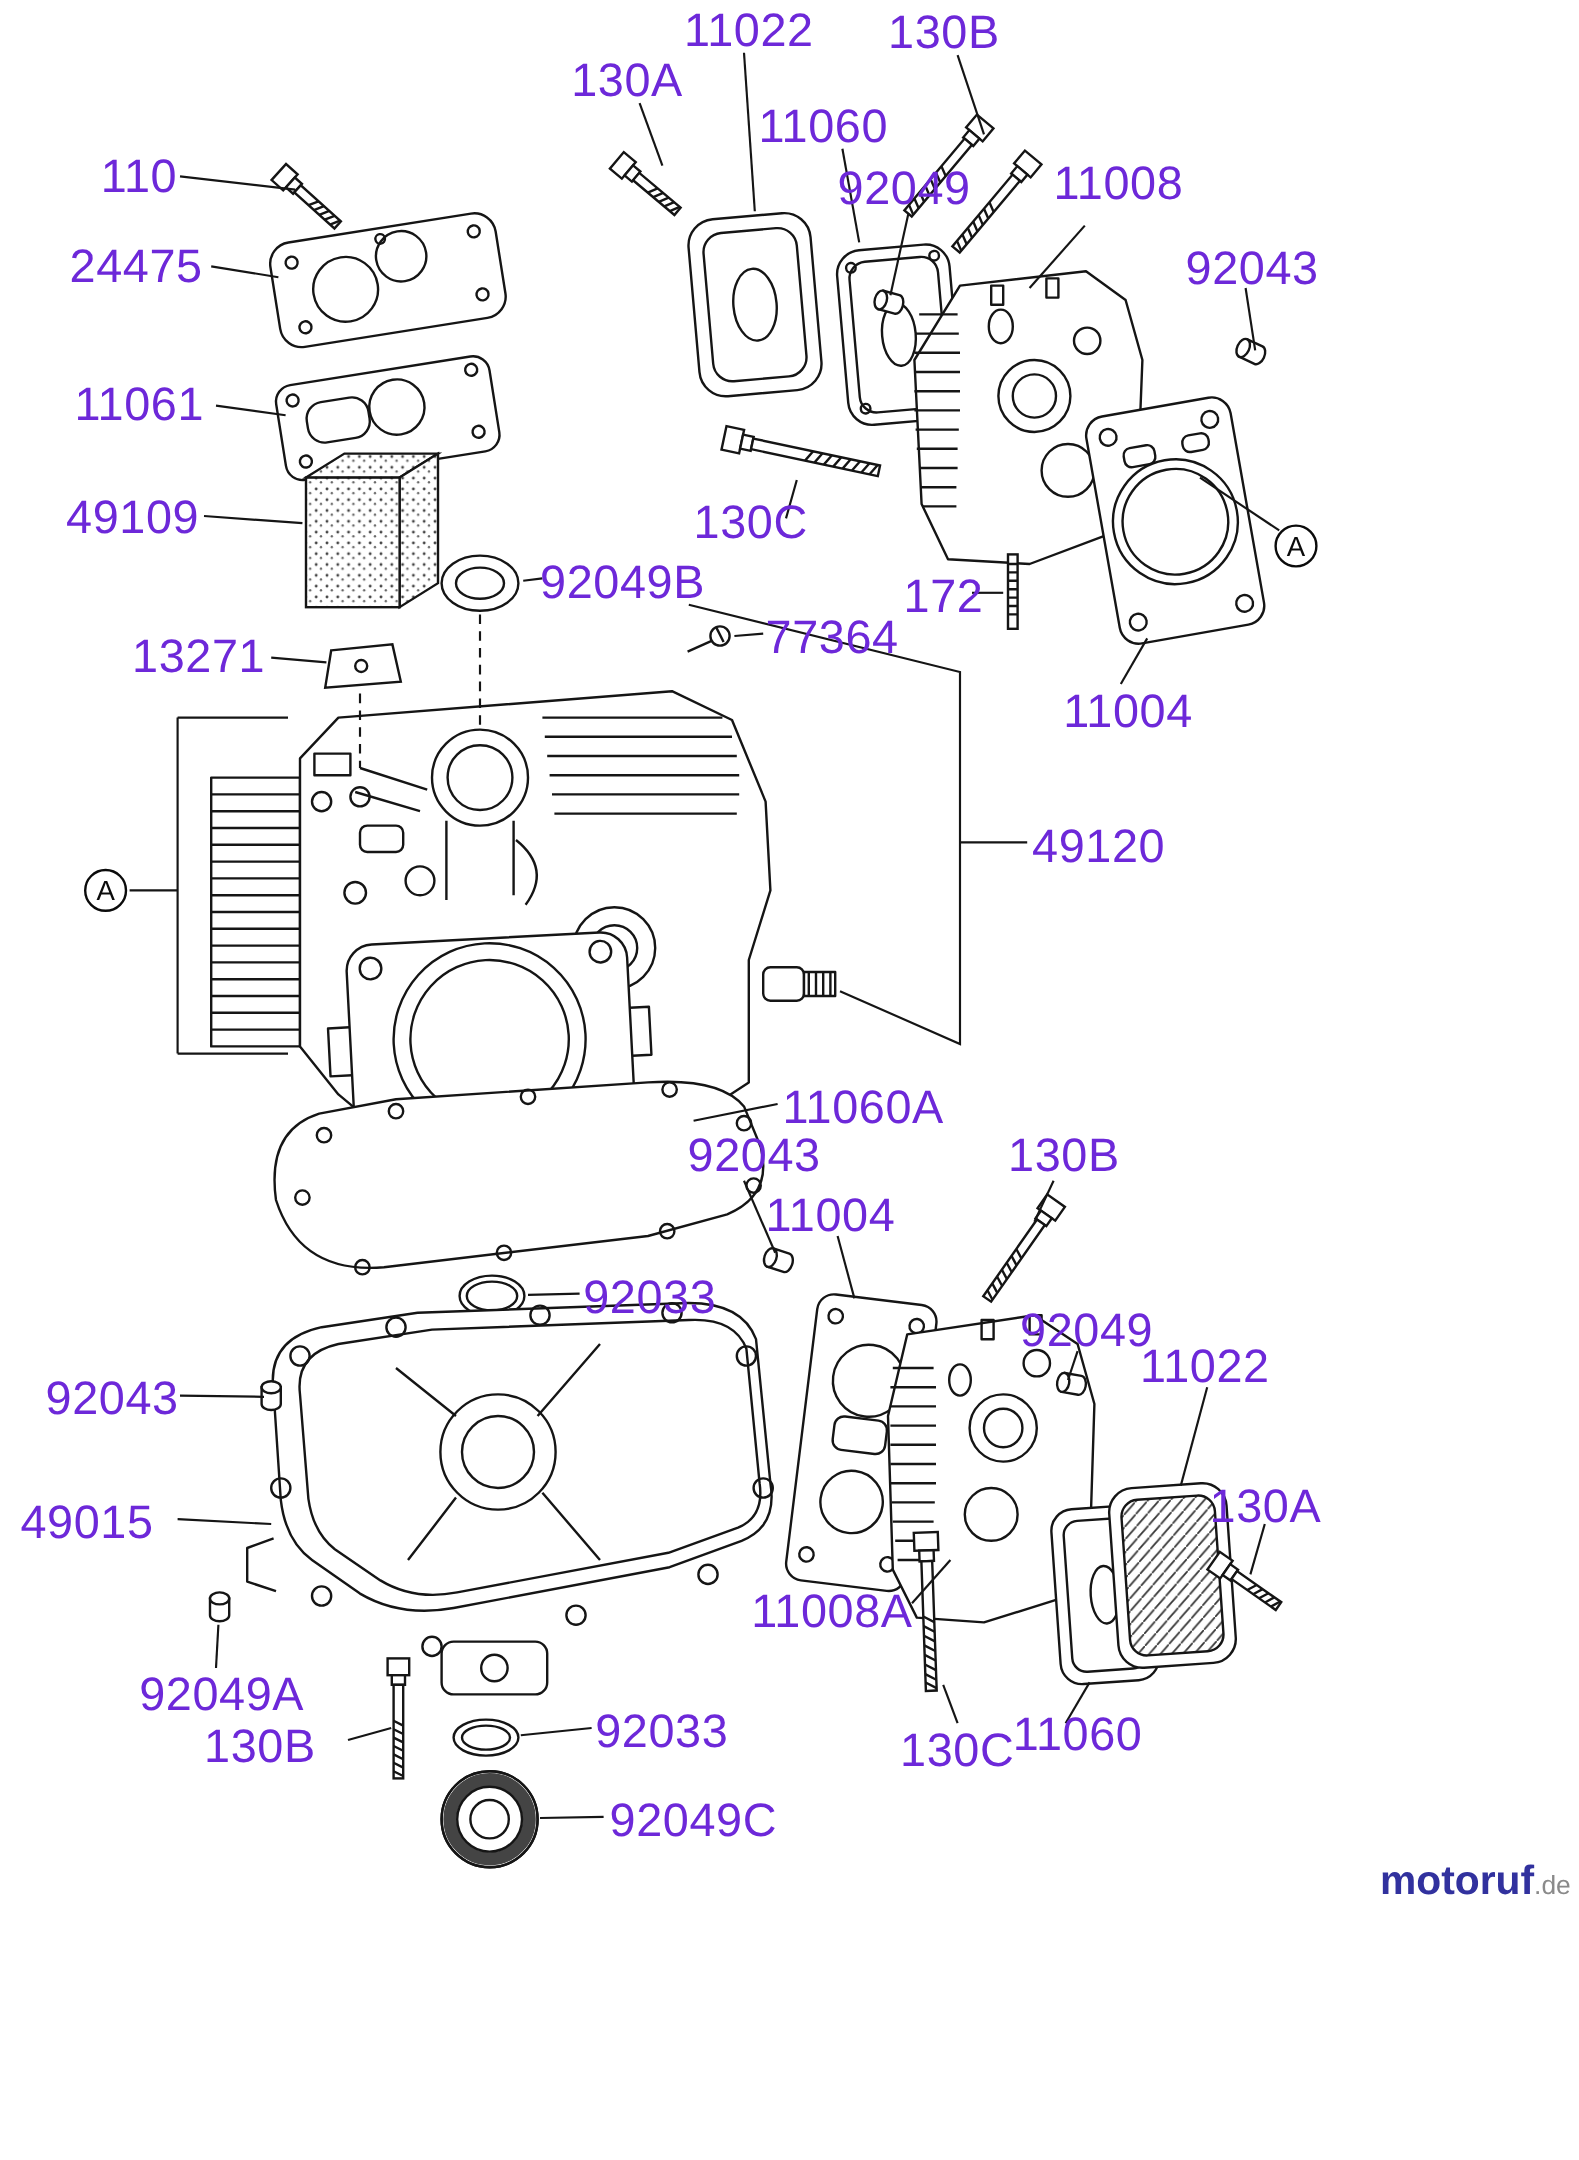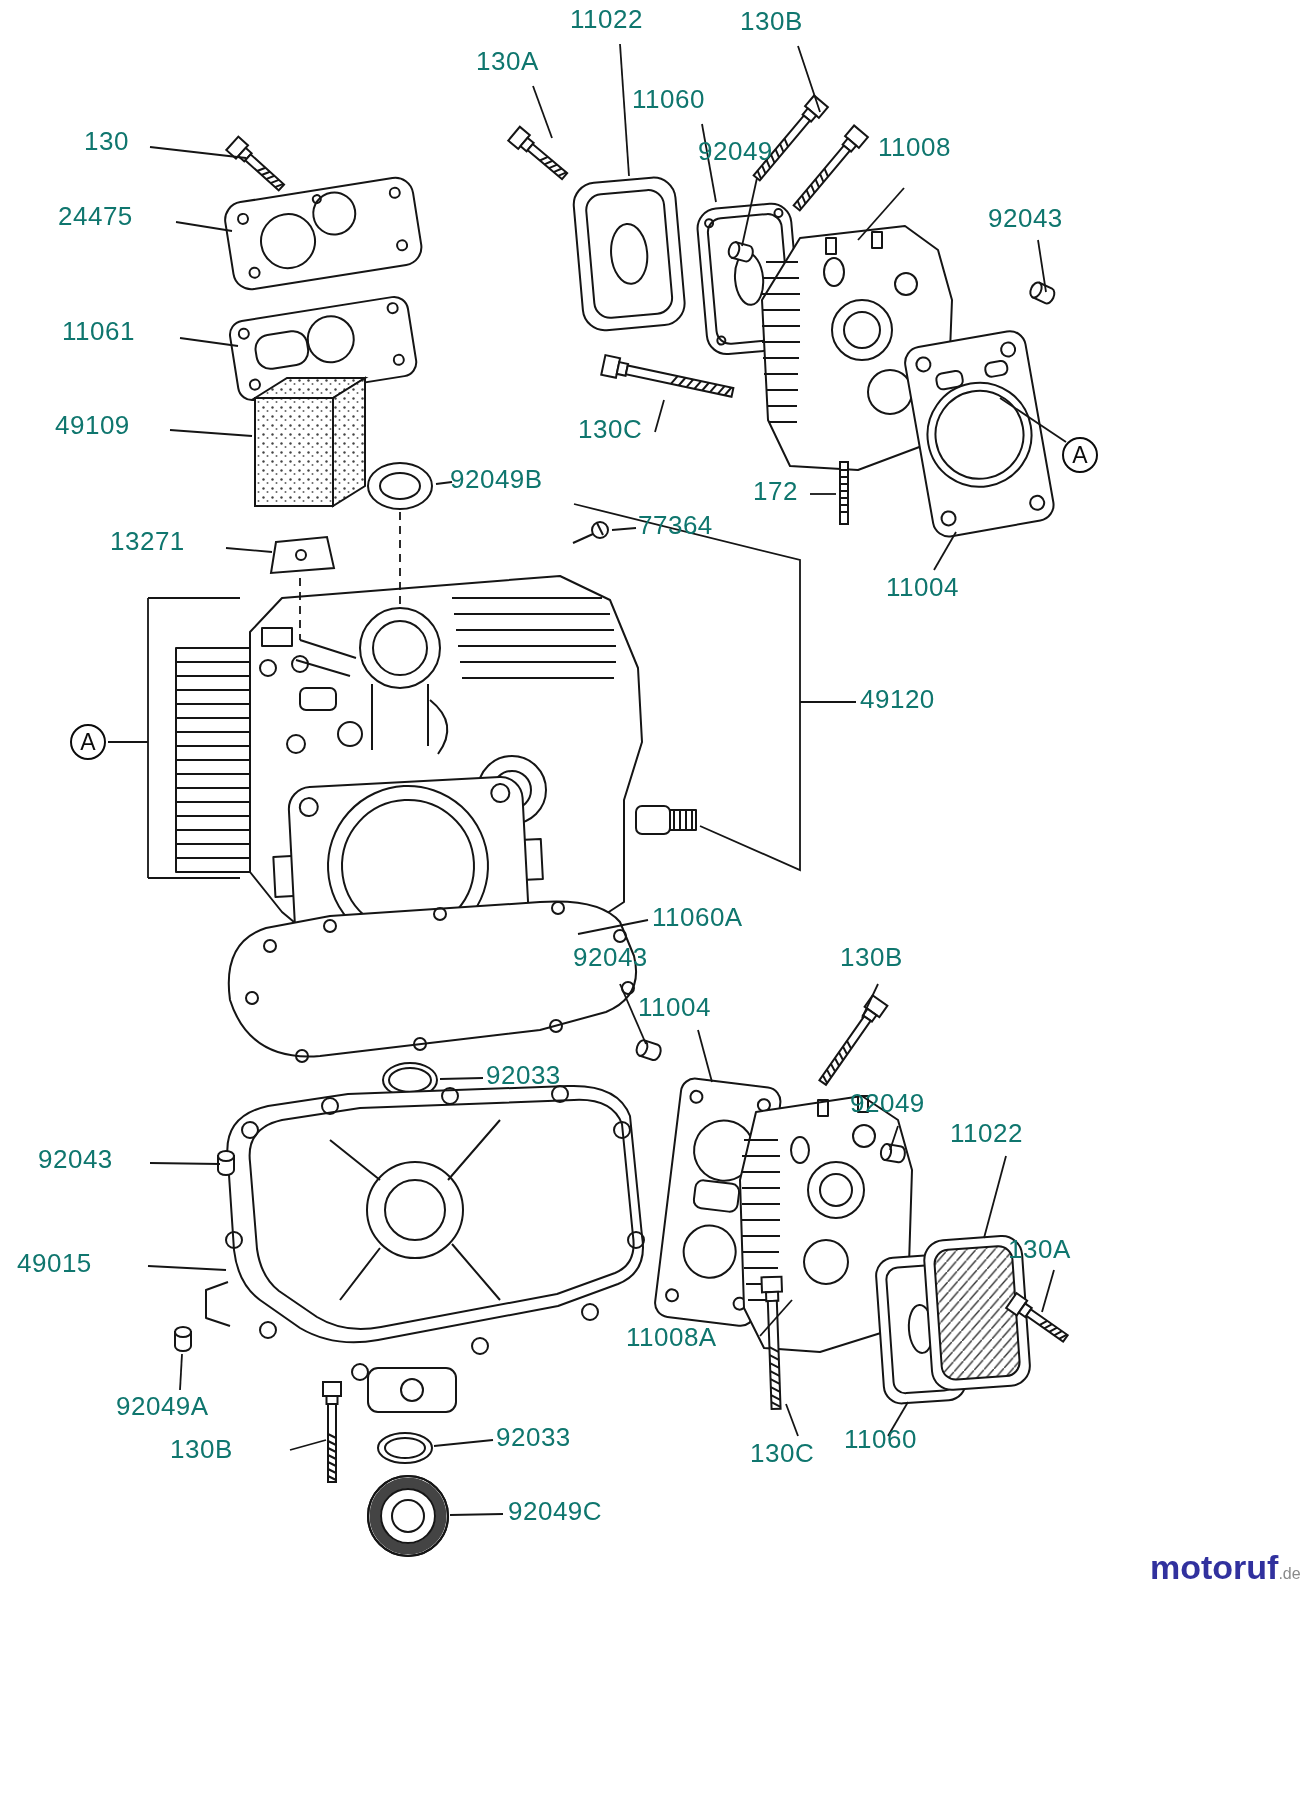--- a/index.html
+++ b/index.html
@@ -8,41 +8,41 @@
     position: relative;
     width: 1316px;
     height: 1800px;
     background: #ffffff;
     font-family: "Liberation Sans", sans-serif;
     overflow: hidden;
   }
   .art { position: absolute; inset: 0; width: 100%; height: 100%; }
   .callout {
     position: absolute;
-    font-size: 26px;
+    font-size: 39px;
     line-height: 1.05;
-    color: #0f766e;
+    color: #6d28d9;
     white-space: nowrap;
     letter-spacing: 0.5px;
   }
   .marker {
     position: absolute;
     width: 36px; height: 36px;
     border: 2.5px solid #0b0b0b;
     border-radius: 50%;
     display: flex; align-items: center; justify-content: center;
     font-size: 23px; color: #0b0b0b; background: #fff;
   }
   .watermark {
     position: absolute;
     left: 1150px; top: 1548px;
     font-weight: bold; font-size: 34px;
     color: #31319e;
   }
-  .wm-suffix { font-size: 16px; color: #8a8a8a; font-weight: normal; }
+  .wm-suffix { font-size: 22px; color: #8a8a8a; font-weight: normal; }
 </style>
 </head>
 <body>
 
 <div class="stage">
 
   <svg class="art" viewBox="0 0 1316 1800" xmlns="http://www.w3.org/2000/svg">
     <defs>
       <pattern id="dots" width="9" height="9" patternUnits="userSpaceOnUse">
         <rect width="9" height="9" fill="#fff"></rect>
@@ -382,21 +382,21 @@
       <path d="M760 1336 L792 1300"></path>
       <path d="M180 1390 L182 1354"></path>
       <path d="M290 1450 L326 1440"></path>
       <path d="M493 1440 L434 1446"></path>
       <path d="M798 1436 L786 1404"></path>
       <path d="M888 1436 L908 1402"></path>
       <path d="M503 1514 L450 1515"></path>
     </g>
   </svg>
 
-  <div class="callout" style="left:84px;top:128px">130</div>
+  <div class="callout" style="left:84px;top:128px">110</div>
   <div class="callout" style="left:58px;top:203px">24475</div>
   <div class="callout" style="left:62px;top:318px">11061</div>
   <div class="callout" style="left:55px;top:412px">49109</div>
   <div class="callout" style="left:110px;top:528px">13271</div>
   <div class="callout" style="left:476px;top:48px">130A</div>
   <div class="callout" style="left:570px;top:6px">11022</div>
   <div class="callout" style="left:632px;top:86px">11060</div>
   <div class="callout" style="left:698px;top:138px">92049</div>
   <div class="callout" style="left:740px;top:8px">130B</div>
   <div class="callout" style="left:878px;top:134px">11008</div>

